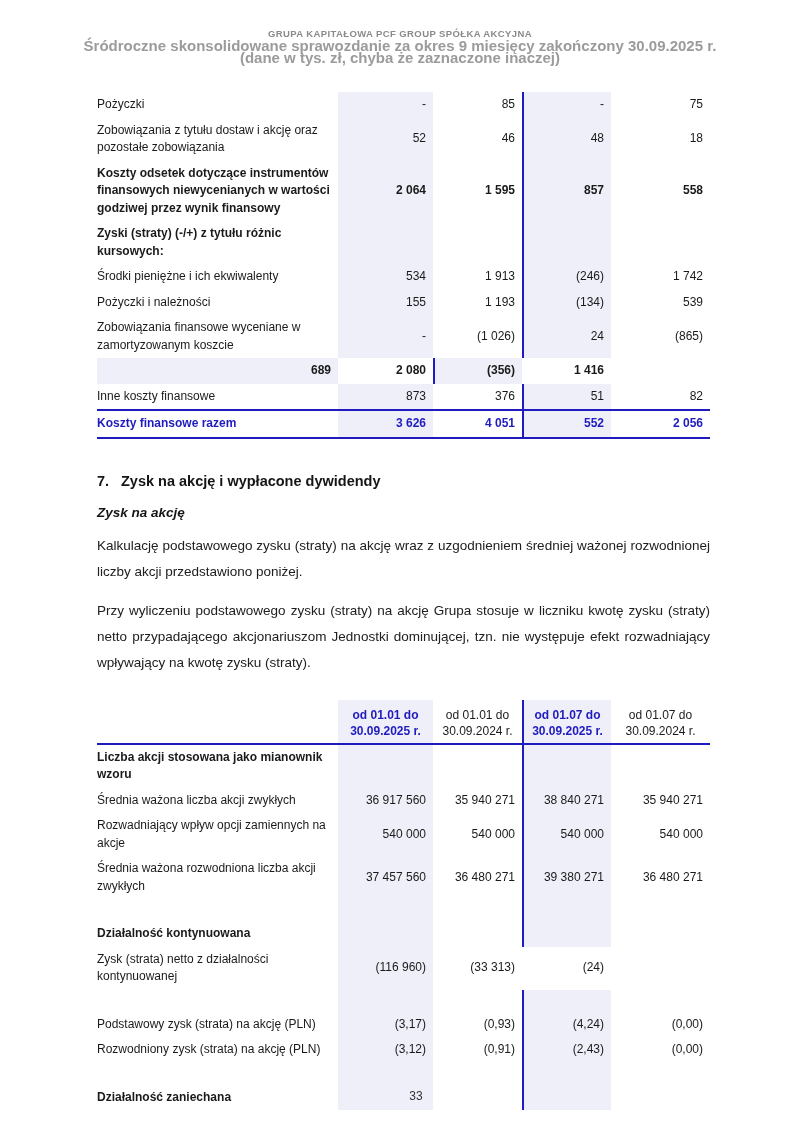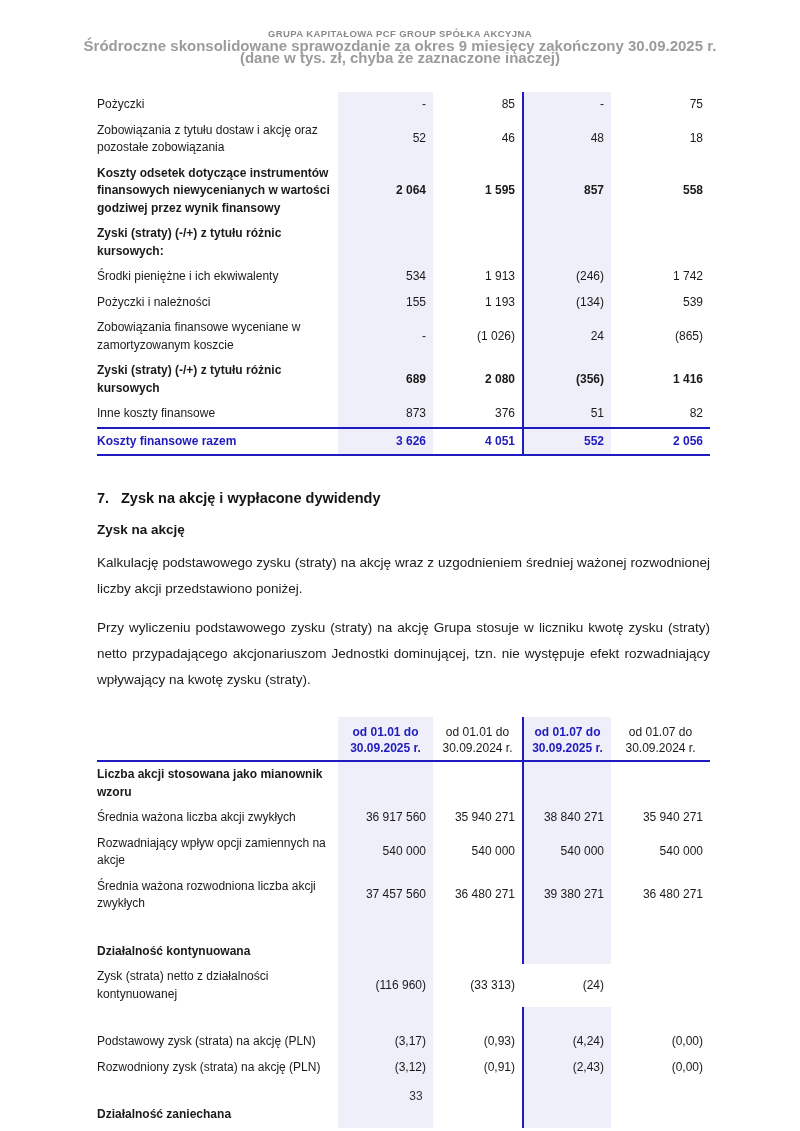--- a/index.html
+++ b/index.html
@@ -31,21 +31,21 @@
   .t-row.total{color:var(--accent);font-weight:bold;border-top:2px solid var(--accent);border-bottom:2px solid var(--accent);}
   .t-row.spacer{min-height:22px;}
   .t-header{min-height:45px;border-bottom:2px solid var(--accent);}
   .t-header .t-val{flex-direction:column;justify-content:flex-end;align-items:center;text-align:center;line-height:16px;padding:4px 2px;}
   .t-header .t-val.accent{color:var(--accent);font-weight:bold;}
   #finance-table{margin-top:28px;}
   #eps-table{margin-top:24px;}
   
   .sec-heading{margin:34px 0 0 97px;font-size:14.5px;font-weight:bold;color:#151515;}
   .sec-heading .num{display:inline-block;width:24px;}
-  .sub-heading{margin:16px 0 0 97px;font-size:13.5px;font-weight:bold;color:#151515;}
+  .sub-heading{margin:16px 0 0 97px;font-size:13.5px;font-weight:bold;color:#151515;font-style:italic;}
   .para{width:613px;margin:13px 0 0 97px;font-size:13.5px;line-height:26px;text-align:justify;color:#202020;}
   .page-number{position:absolute;bottom:28px;left:16px;width:100%;text-align:center;font-size:12px;color:#333;}
 </style>
 </head>
 <body>
 
 <div class="page">
 
   <header class="doc-header">
     <div class="doc-title">GRUPA KAPITAŁOWA PCF GROUP SPÓŁKA AKCYJNA</div>
@@ -97,21 +97,20 @@
         <div class="t-val c4">539</div>
       </div>
       <div class="t-row">
         <div class="t-label">Zobowiązania finansowe wyceniane w zamortyzowanym koszcie</div>
         <div class="t-val c1">-</div>
         <div class="t-val c2">(1 026)</div>
         <div class="t-val c3">24</div>
         <div class="t-val c4">(865)</div>
       </div>
       <div class="t-row bold">
-        <div class="t-label">Zyski (straty) (-/+) z tytułu różnic kursowych</div>
         <div class="t-val c1">689</div>
         <div class="t-val c2">2 080</div>
         <div class="t-val c3">(356)</div>
         <div class="t-val c4">1 416</div>
       </div>
       <div class="t-row">
         <div class="t-label">Inne koszty finansowe</div>
         <div class="t-val c1">873</div>
         <div class="t-val c2">376</div>
         <div class="t-val c3">51</div>

